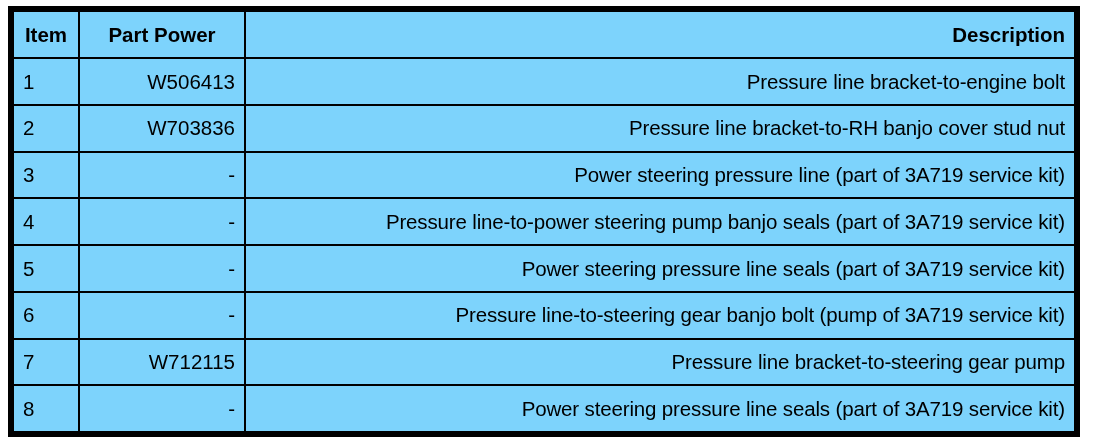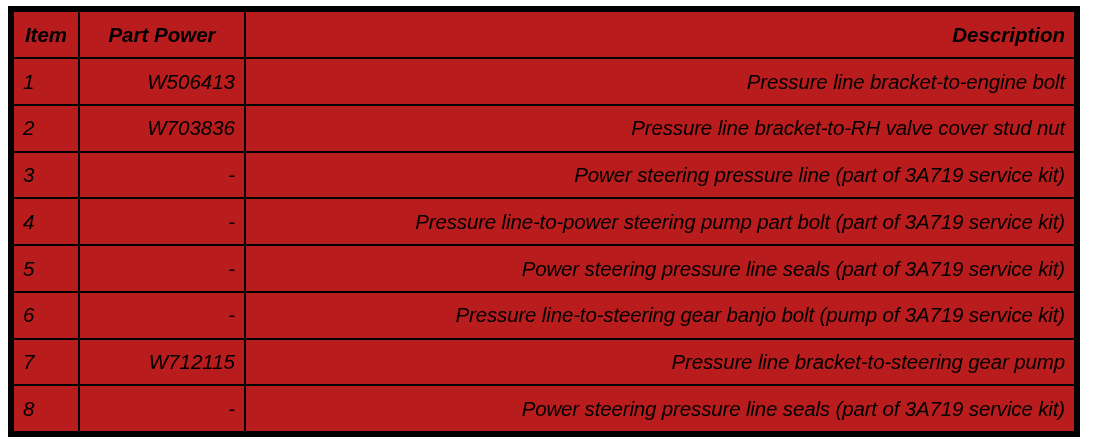--- a/index.html
+++ b/index.html
@@ -26,22 +26,21 @@
     box-sizing: border-box;
     border: 4px solid #000000;
     background: #ffffff;
   }
 
   table.parts-table {
     width: 100%;
     height: 100%;
     border-collapse: collapse;
     table-layout: fixed;
-    background: #b91c1c;
-    font-style: italic;
+    background: #7dd3fc;
   }
 
   table.parts-table col.col-item      { width: 66px; }
   table.parts-table col.col-partno    { width: 166px; }
   table.parts-table col.col-desc      { width: auto; }
 
   table.parts-table th,
   table.parts-table td {
     border: 2px solid #000000;
     padding: 0 9px;
@@ -98,31 +97,31 @@
     </thead>
     <tbody id="table-body">
         <tr>
           <td class="cell-item">1</td>
           <td class="cell-partno">W506413</td>
           <td class="cell-desc">Pressure line bracket-to-engine bolt</td>
         </tr>
         <tr>
           <td class="cell-item">2</td>
           <td class="cell-partno">W703836</td>
-          <td class="cell-desc">Pressure line bracket-to-RH valve cover stud nut</td>
+          <td class="cell-desc">Pressure line bracket-to-RH banjo cover stud nut</td>
         </tr>
         <tr>
           <td class="cell-item">3</td>
           <td class="cell-partno">-</td>
           <td class="cell-desc">Power steering pressure line (part of 3A719 service kit)</td>
         </tr>
         <tr>
           <td class="cell-item">4</td>
           <td class="cell-partno">-</td>
-          <td class="cell-desc">Pressure line-to-power steering pump part bolt (part of 3A719 service kit)</td>
+          <td class="cell-desc">Pressure line-to-power steering pump banjo seals (part of 3A719 service kit)</td>
         </tr>
         <tr>
           <td class="cell-item">5</td>
           <td class="cell-partno">-</td>
           <td class="cell-desc">Power steering pressure line seals (part of 3A719 service kit)</td>
         </tr>
         <tr>
           <td class="cell-item">6</td>
           <td class="cell-partno">-</td>
           <td class="cell-desc">Pressure line-to-steering gear banjo bolt (pump of 3A719 service kit)</td>

